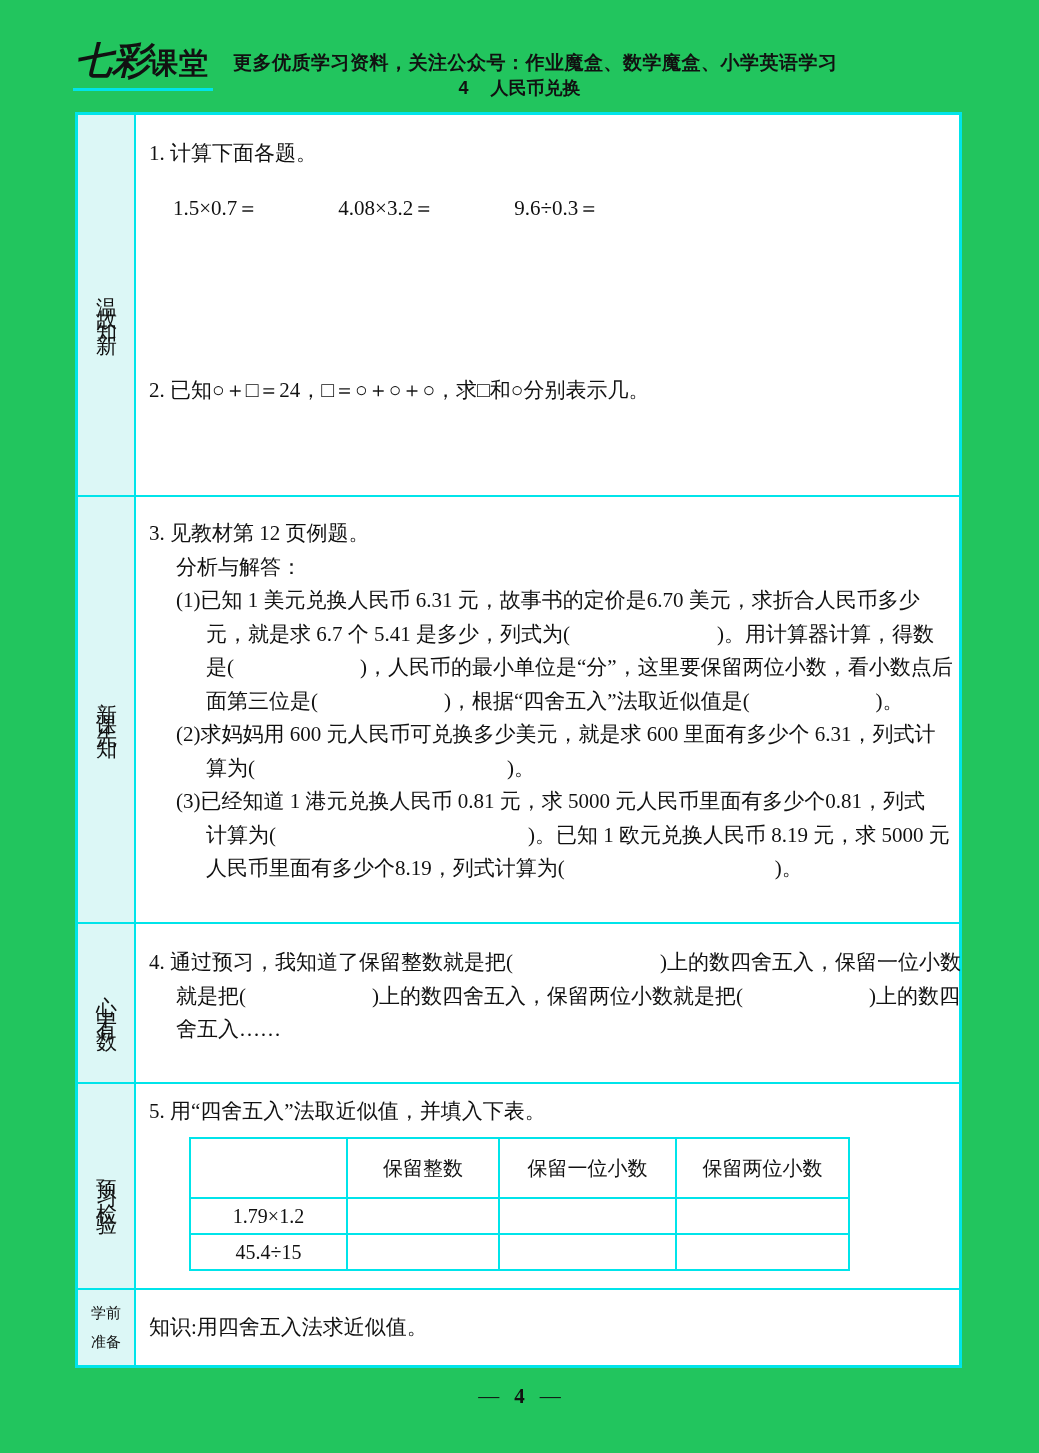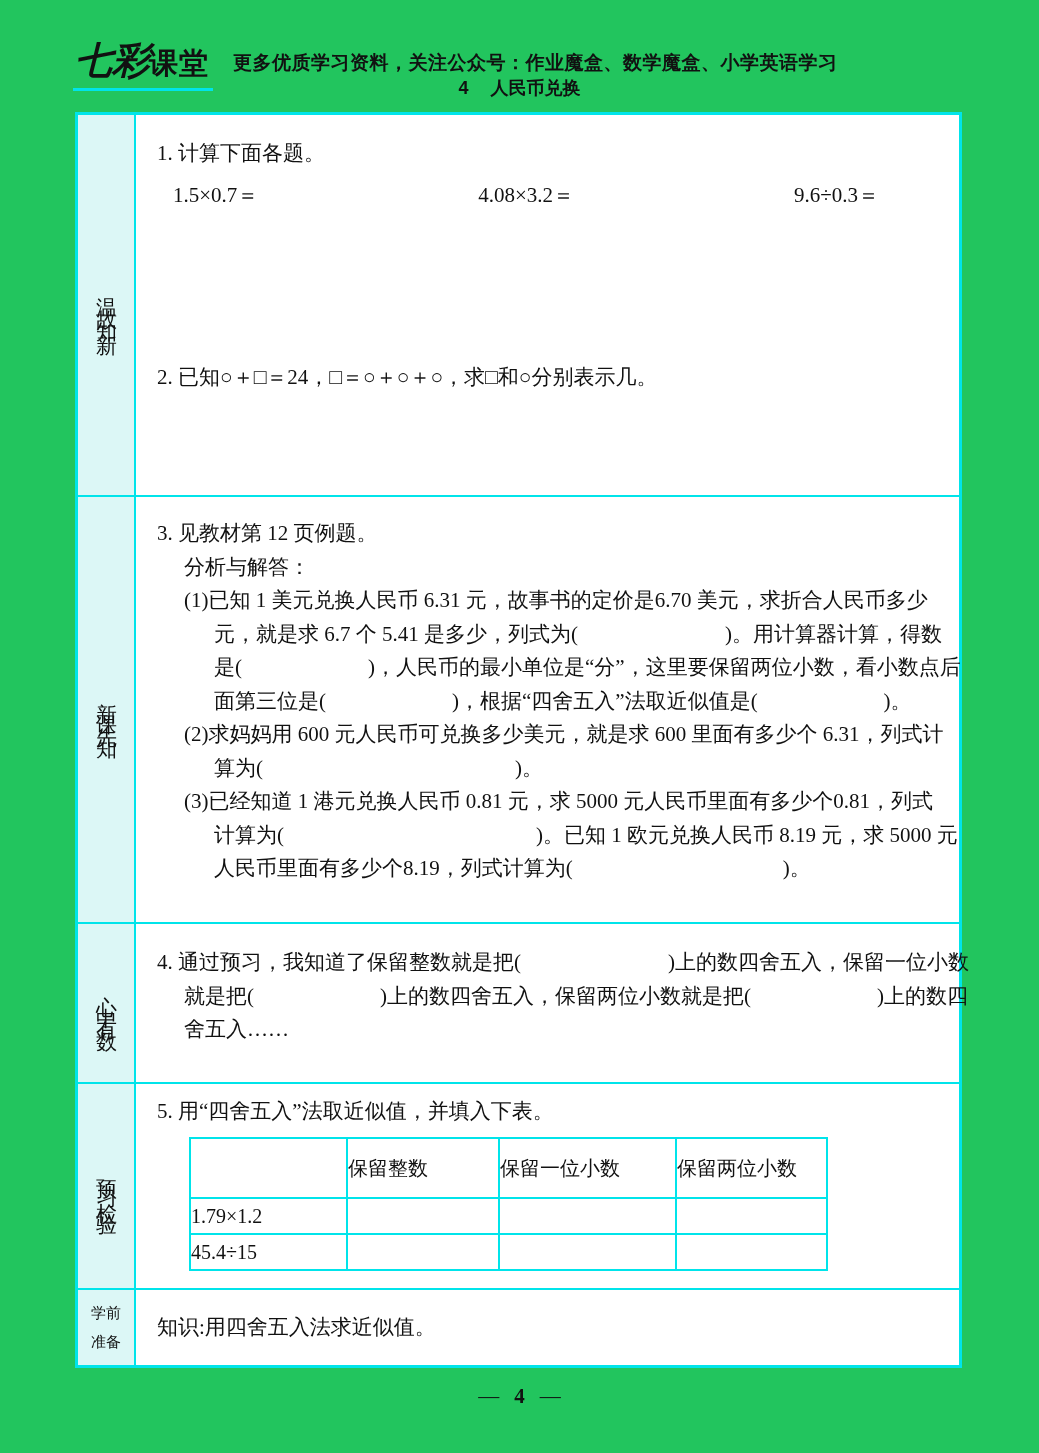--- a/index.html
+++ b/index.html
@@ -66,43 +66,43 @@
   }
   .vlabel{
     writing-mode:vertical-rl;text-orientation:upright;
     font-size:21px;letter-spacing:12px;line-height:1;
   }
   .hlabel{font-size:15px;line-height:29px;text-align:right;white-space:nowrap;}
   .content{
     flex:1 1 auto;position:relative;
     padding-left:13px;font-size:21px;
   }
-  .line{line-height:33.5px;white-space:nowrap;margin-left:8px;}
+  .line{line-height:33.5px;white-space:nowrap;}
   .ind1{padding-left:27px;}
   .ind2{padding-left:57px;}
   
   .s1-q1{margin-top:22px;line-height:33px;}
-  .s1-formulas{margin-top:11px;padding-left:24px;display:flex;justify-content:space-between;}
+  .s1-formulas{margin-top:24px;padding-left:24px;display:flex;}
   .s1-formulas span{margin-right:80px;}
   .s1-q2{margin-top:152px;line-height:33px;}
   .s2-lines{padding-top:20px;}
   .s3-lines{padding-top:22px;}
   .s4-q5{margin-top:11px;line-height:33px;}
   .fill-table{
     margin:9px 0 0 40px;
     border-collapse:collapse;table-layout:fixed;
   }
   .fill-table td{
     border:2px solid var(--cyan);
-    vertical-align:middle;
+    text-align:center;vertical-align:middle;
     font-size:20px;background:#fff;
   }
   .fill-table .hrow td{height:60px;}
   .fill-table .drow td{height:36px;}
-  .c1{width:157px;margin-left:48px;}.c2{width:152px;}.c3{width:177px;}.c4{width:151px;}
+  .c1{width:157px;margin-left:48px;}.c2{width:152px;}.c3{width:177px;}.c4{width:173px;}
   .row-prep .content{display:flex;align-items:center;}
   
   .footer{
     position:absolute;left:0;top:1384px;width:100%;
     text-align:center;font-size:21px;
   }
   .footer .pgnum{margin:0 15px;font-weight:bold;}
 </style>
 </head>
 <body>

